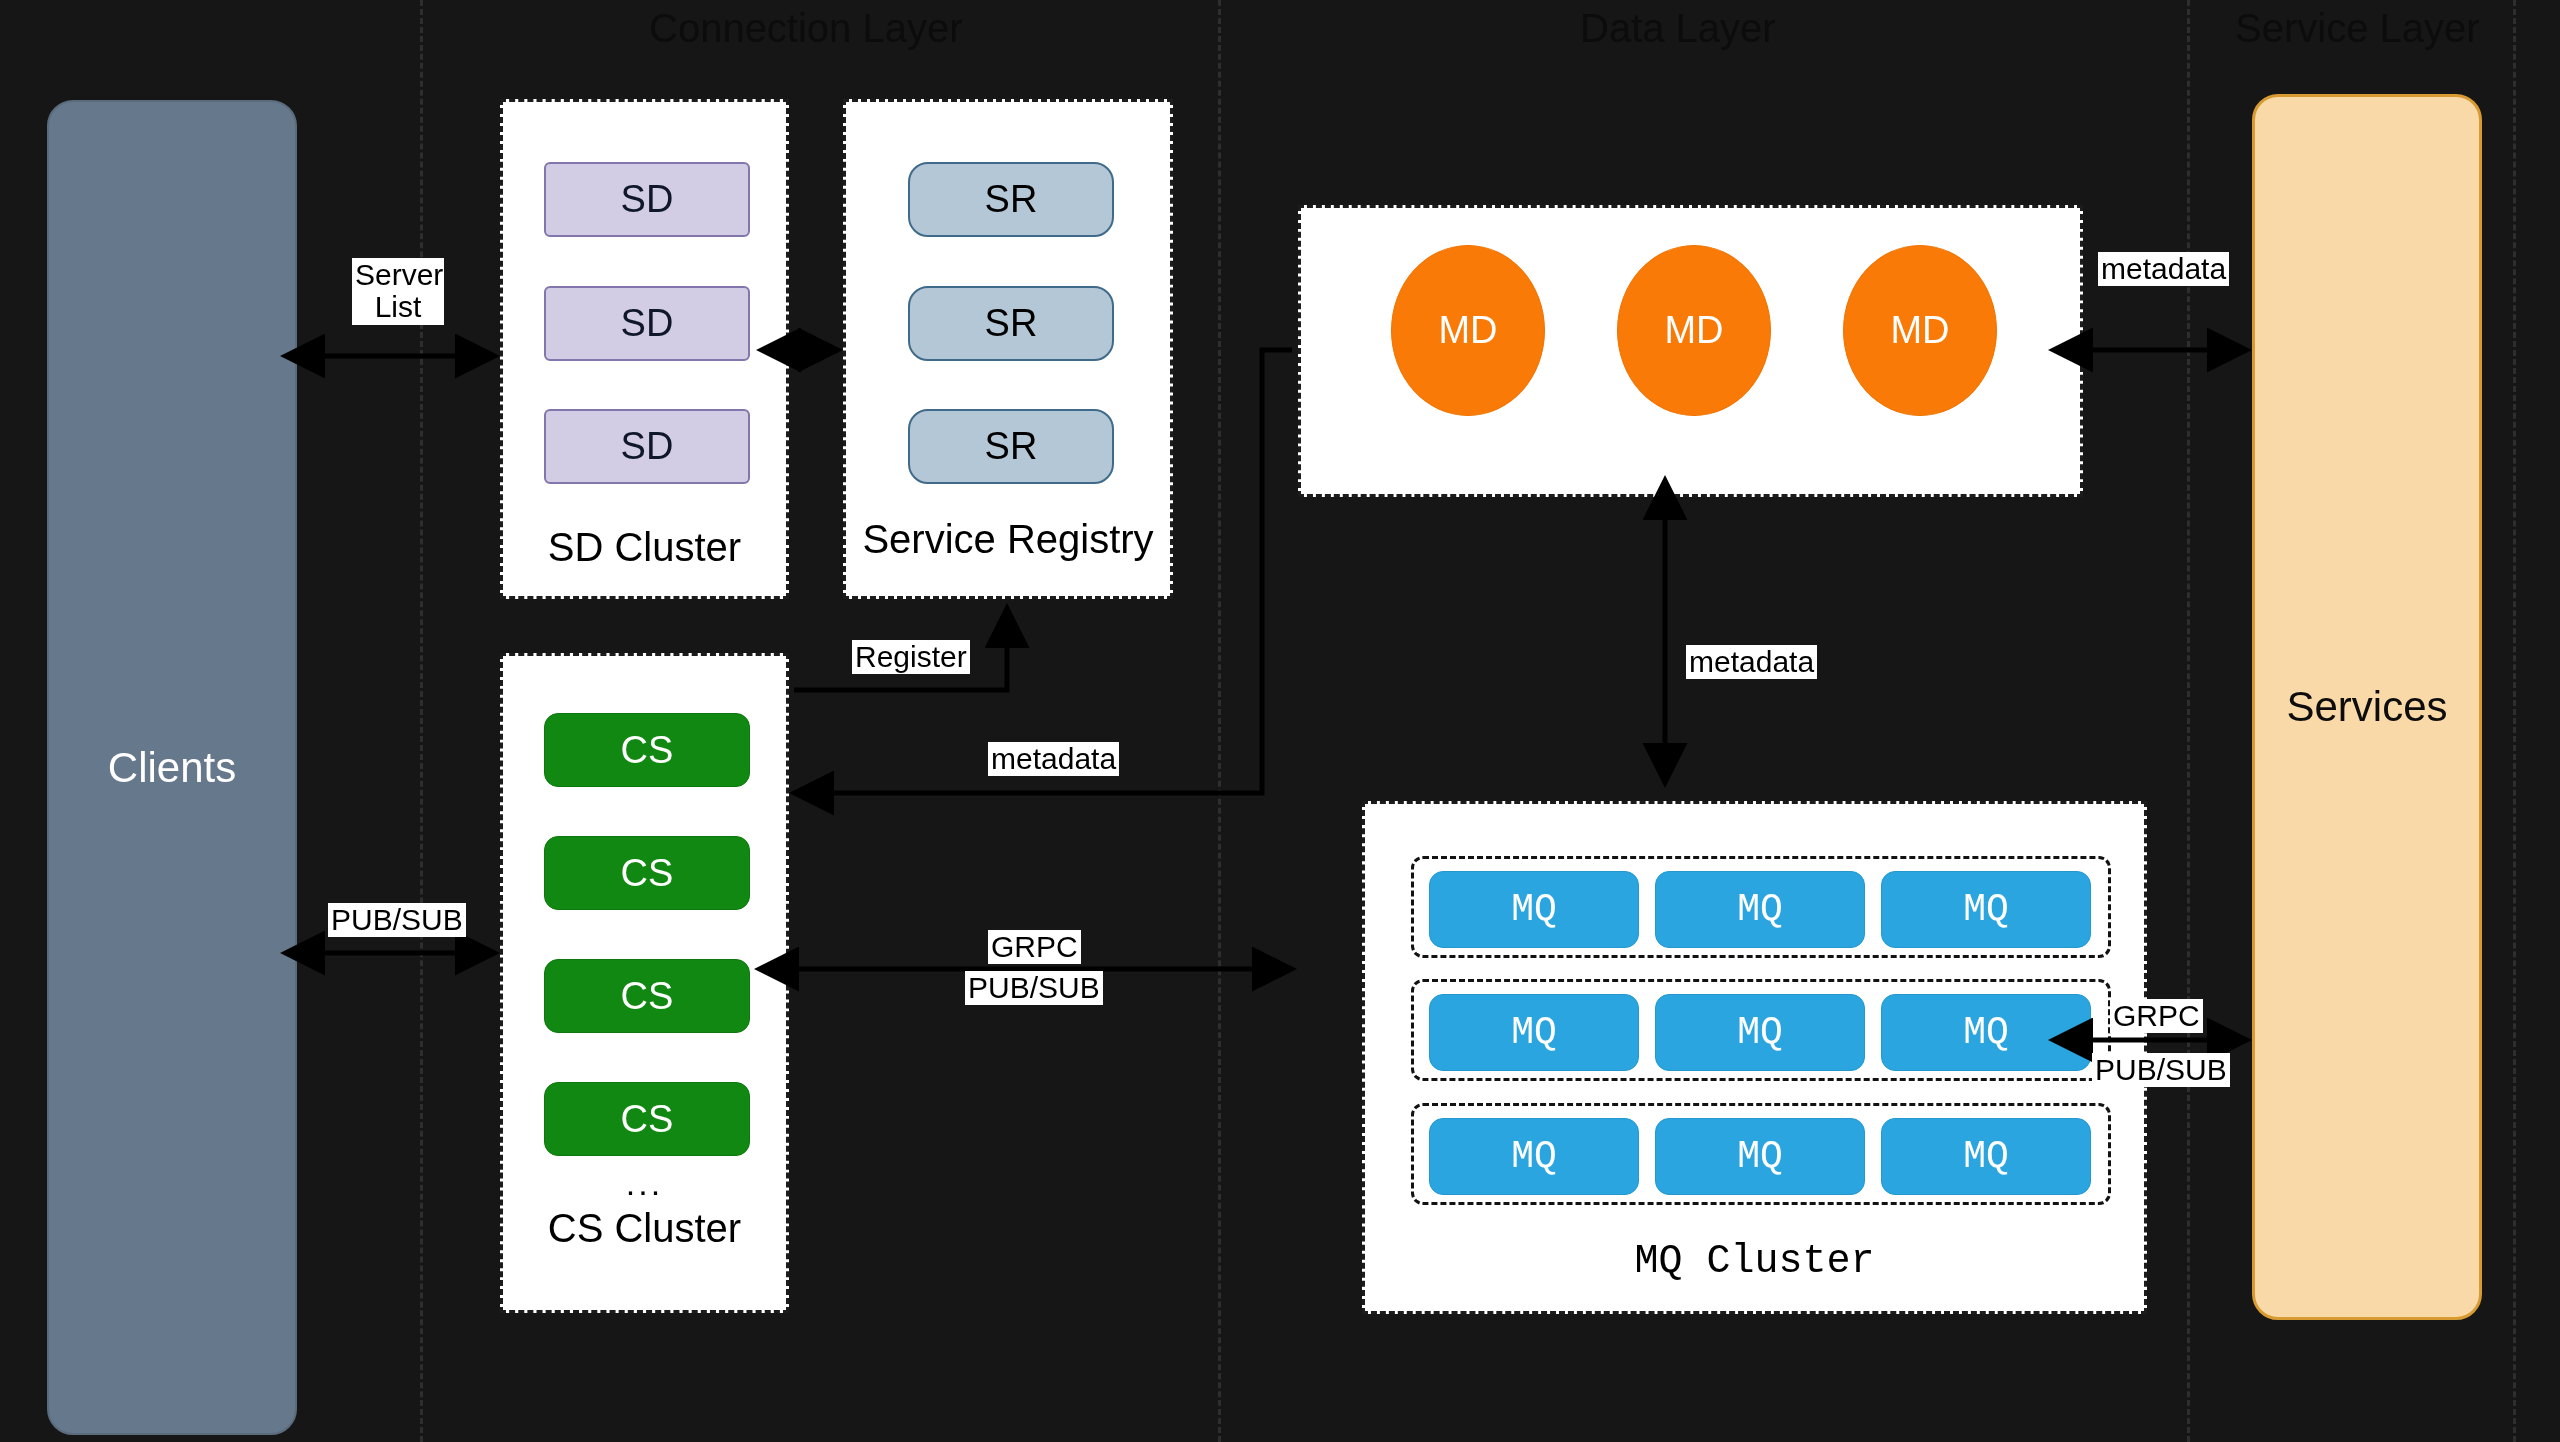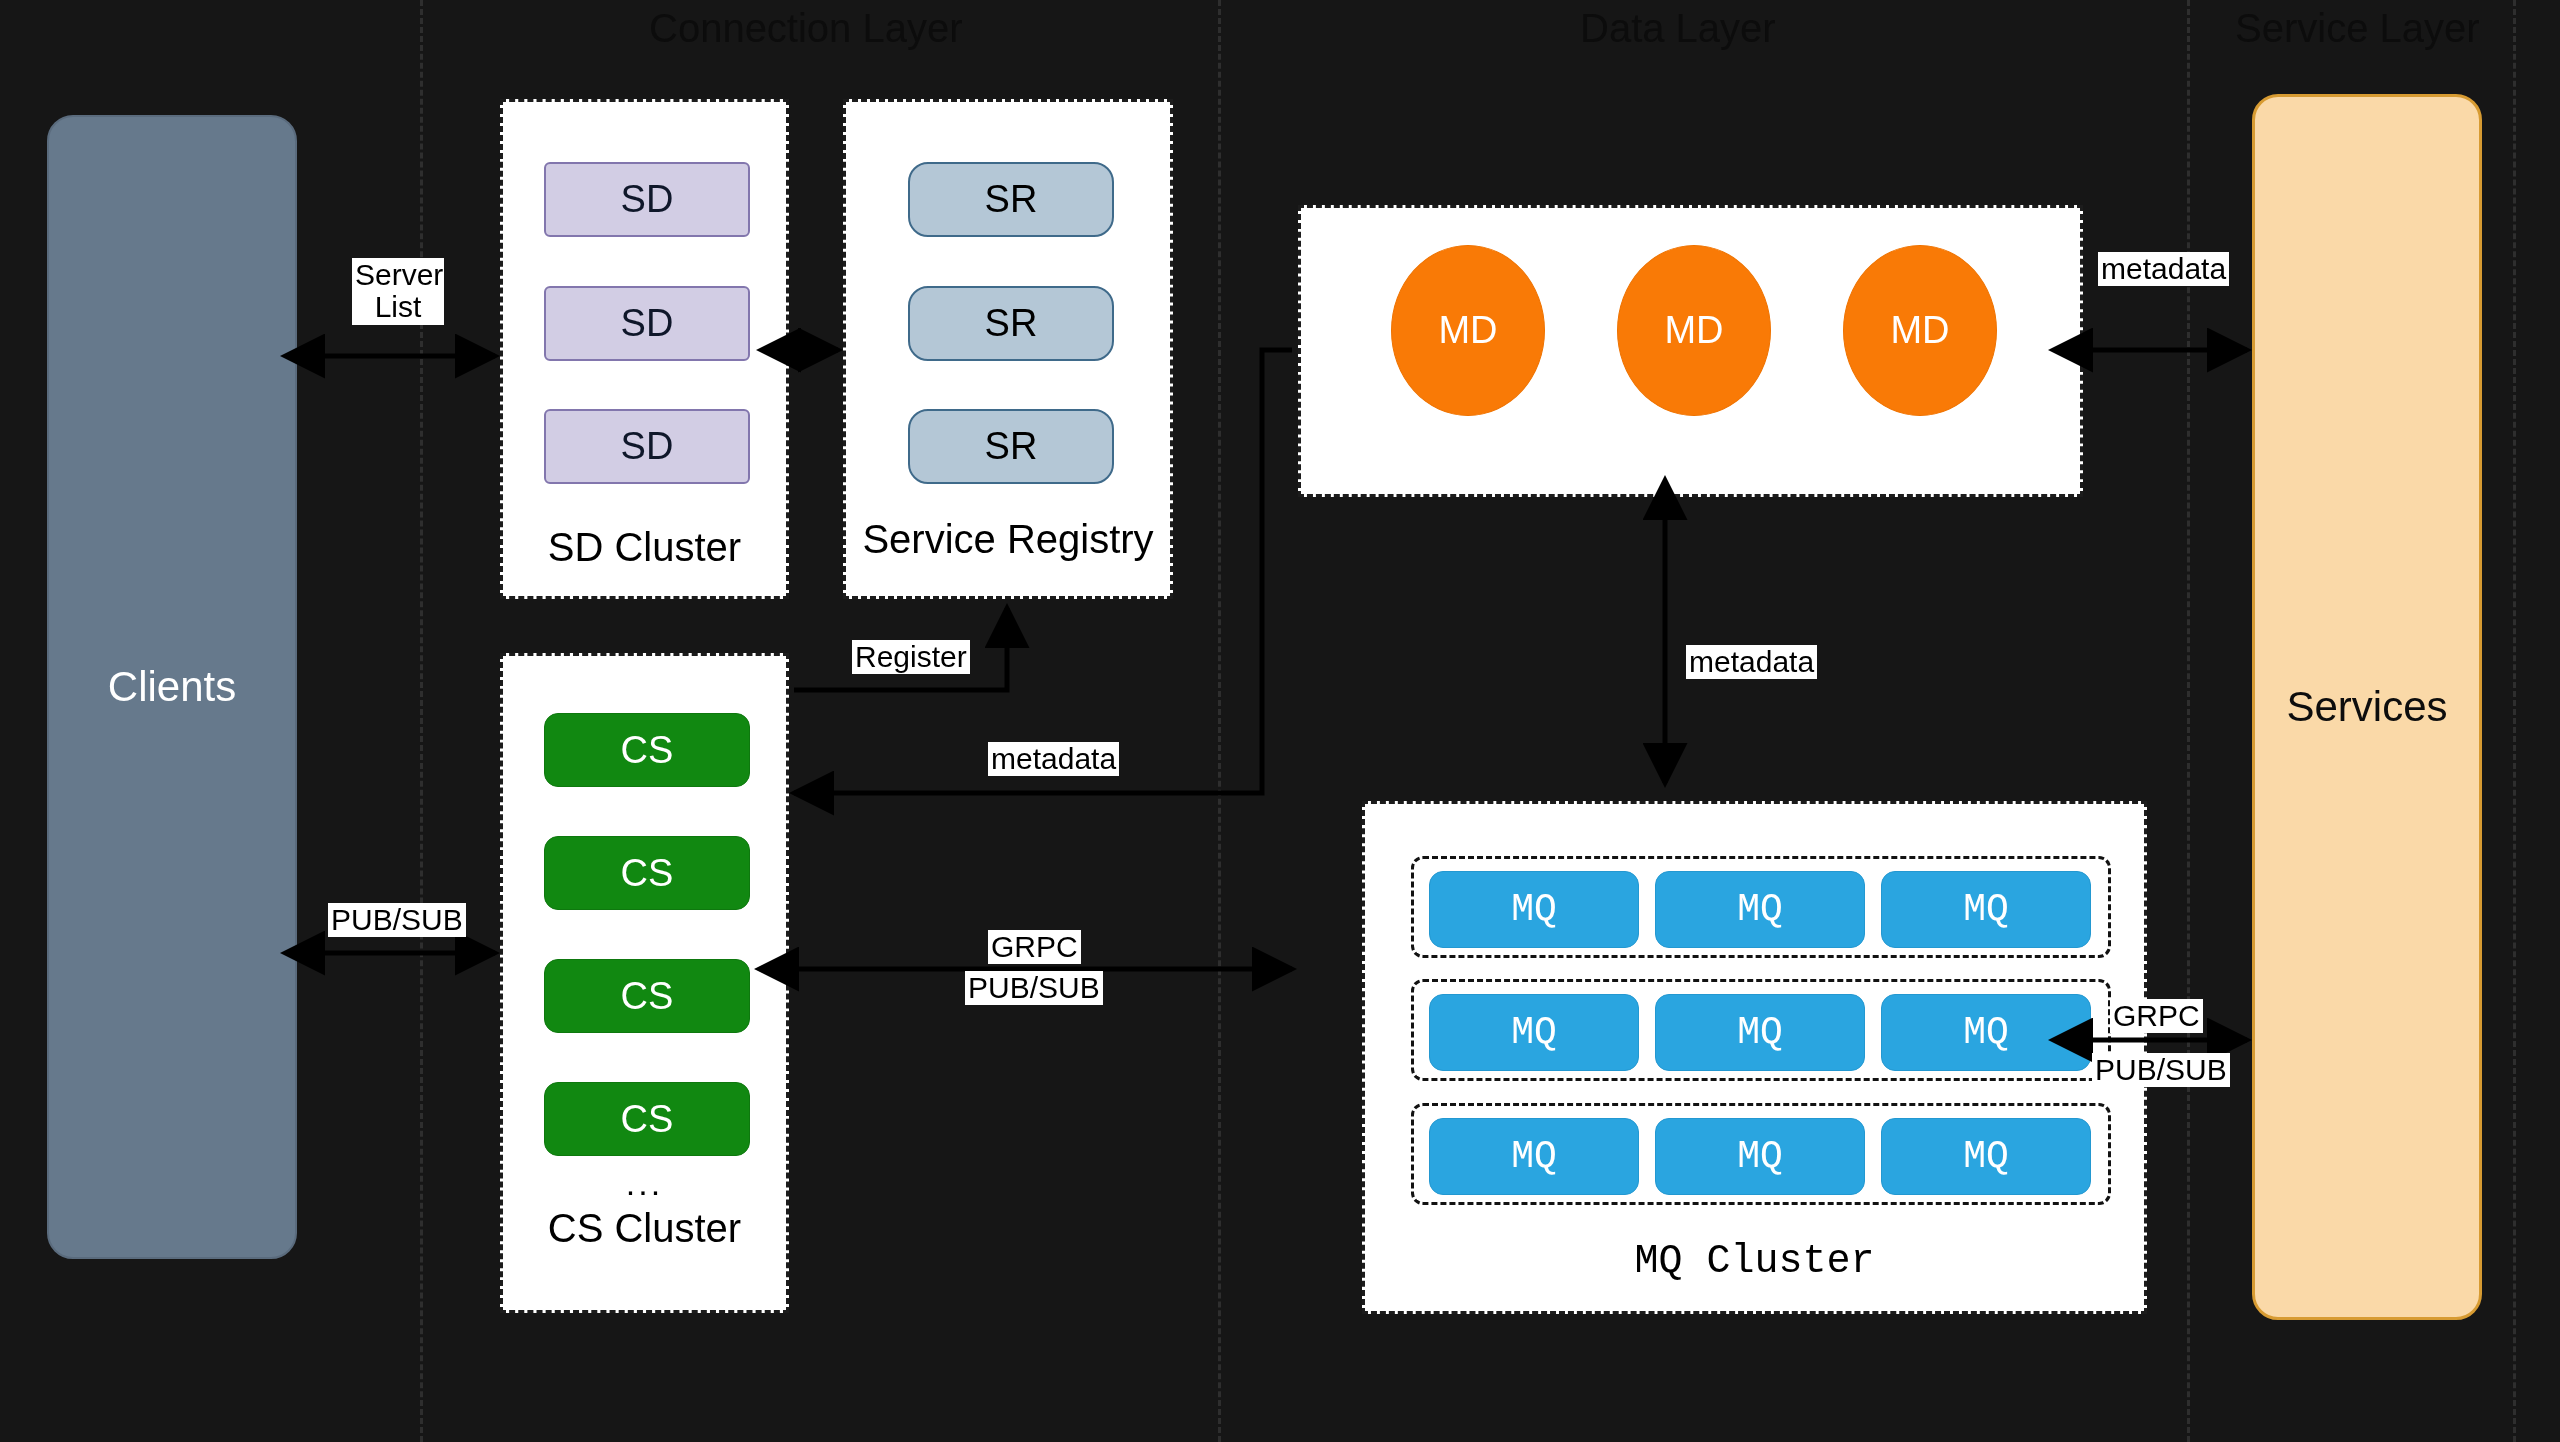--- a/index.html
+++ b/index.html
@@ -153,21 +153,21 @@
 
   <div class="divider" style="left:420px;"></div>
   <div class="divider" style="left:1218px;"></div>
   <div class="divider" style="left:2187px;"></div>
   <div class="divider" style="left:2513px;"></div>
 
   <div class="layer-title" style="left:649px;">Connection Layer</div>
   <div class="layer-title" style="left:1580px;">Data Layer</div>
   <div class="layer-title" style="left:2235px;">Service Layer</div>
 
-  <div class="endbox clients" style="left:47px; top:115px; width:250px; height:1144px;">
+  <div class="endbox clients" style="left:47px; top:100px; width:250px; height:1335px;">
     <span>Clients</span>
   </div>
 
   <div class="endbox services" style="left:2252px; top:94px; width:230px; height:1226px;text-align:center;">
     <span>Services</span>
   </div>
 
   <div class="cluster" style="left:500px; top:99px; width:289px; height:500px;">
     <div class="node sd" style="left:41px; top:60px; width:206px; height:75px;">
       <span>SD</span>

